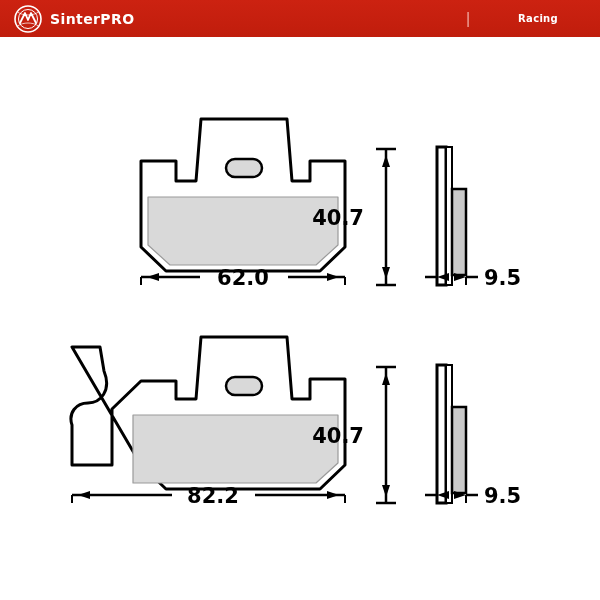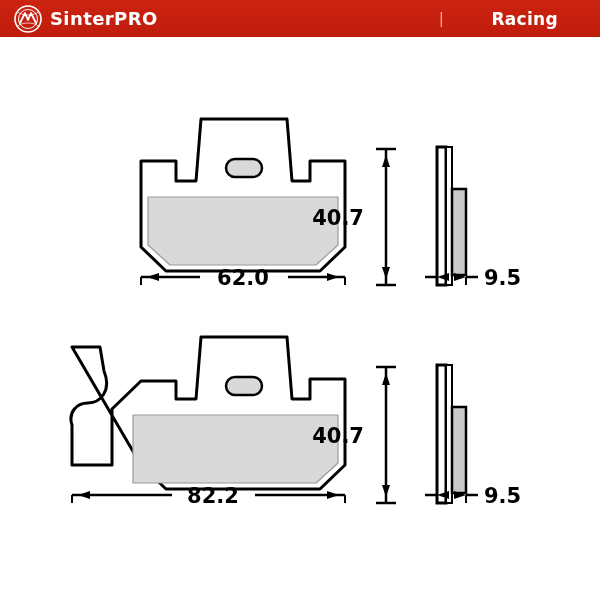--- a/index.html
+++ b/index.html
@@ -32,35 +32,35 @@
     width: 28px;
     height: 28px;
     flex: 0 0 auto;
     margin-right: 8px;
     display: flex;
     align-items: center;
     justify-content: center;
   }
   .brand {
     color: #ffffff;
-    font-size: 18px;
+    font-size: 14px;
     font-weight: bold;
     letter-spacing: 0.4px;
     font-family: "DejaVu Sans", sans-serif;
   }
   .header-spacer { flex: 1 1 auto; }
   .divider-bar {
     color: #f0a9a0;
     font-size: 16px;
     margin-right: 48px;
     font-weight: normal;
   }
   .racing {
     color: #ffffff;
-    font-size: 17px;
+    font-size: 10px;
     font-weight: bold;
     letter-spacing: 0.3px;
     font-family: "DejaVu Sans", sans-serif;
     margin-right: 28px;
   }
 
   
   .canvas {
     position: absolute;
     left: 0;

